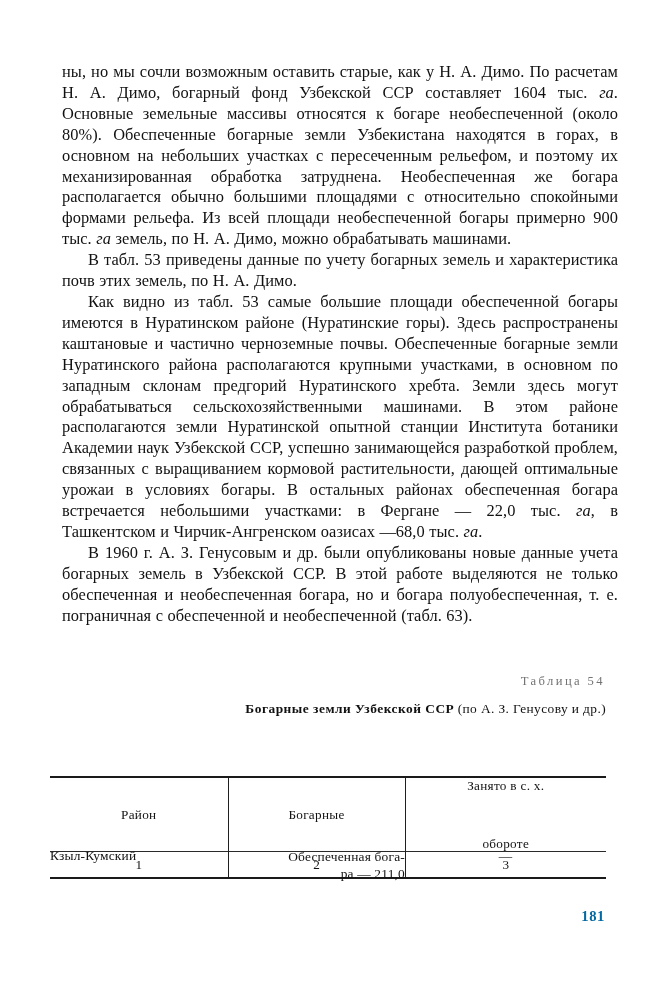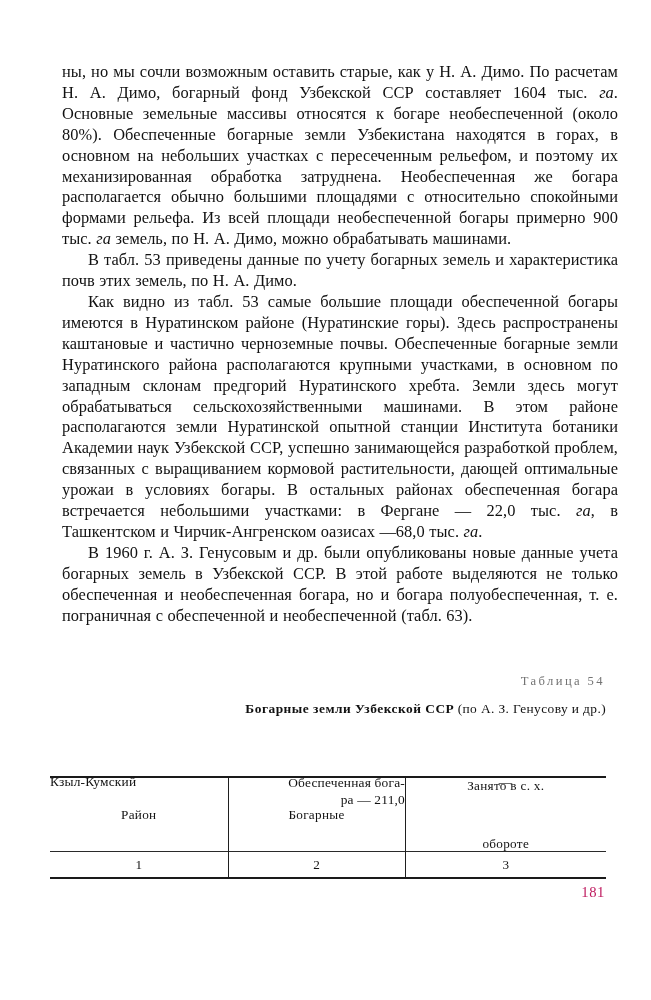--- a/index.html
+++ b/index.html
@@ -115,21 +115,21 @@
     font-size: 13.5px;
   }
   .hdr-occupied { letter-spacing: 0.3px; }
   .hdr-occupied .ln1 { display: block; }
   .hdr-occupied .ln2 { display: block; margin-top: 42px; }
 
   
   #table-body {
     position: absolute;
     left: 50px;
-    top: 774px;
+    top: 848px;
     width: 556px;
   }
   #table-body table {
     border-collapse: collapse;
     width: 100%;
     table-layout: fixed;
   }
   #table-body td {
     padding: 0;
     font-size: 13.4px;
@@ -154,25 +154,25 @@
   .cell-occupied {
     text-align: center;
     padding-left: 60px;
     letter-spacing: 0.2px;
   }
 
   
   #folio {
     position: absolute;
     right: 46px;
-    top: 884px;
+    top: 908px;
     font-size: 14.6px;
-    font-weight: normal;
+    font-weight: bold;
     letter-spacing: 0.6px;
-    color: #be185d;
+    color: #0369a1;
   }
 </style>
 </head>
 <body>
 
 <div id="page">
 
   <div id="body-text">
 
     <p class="para">

